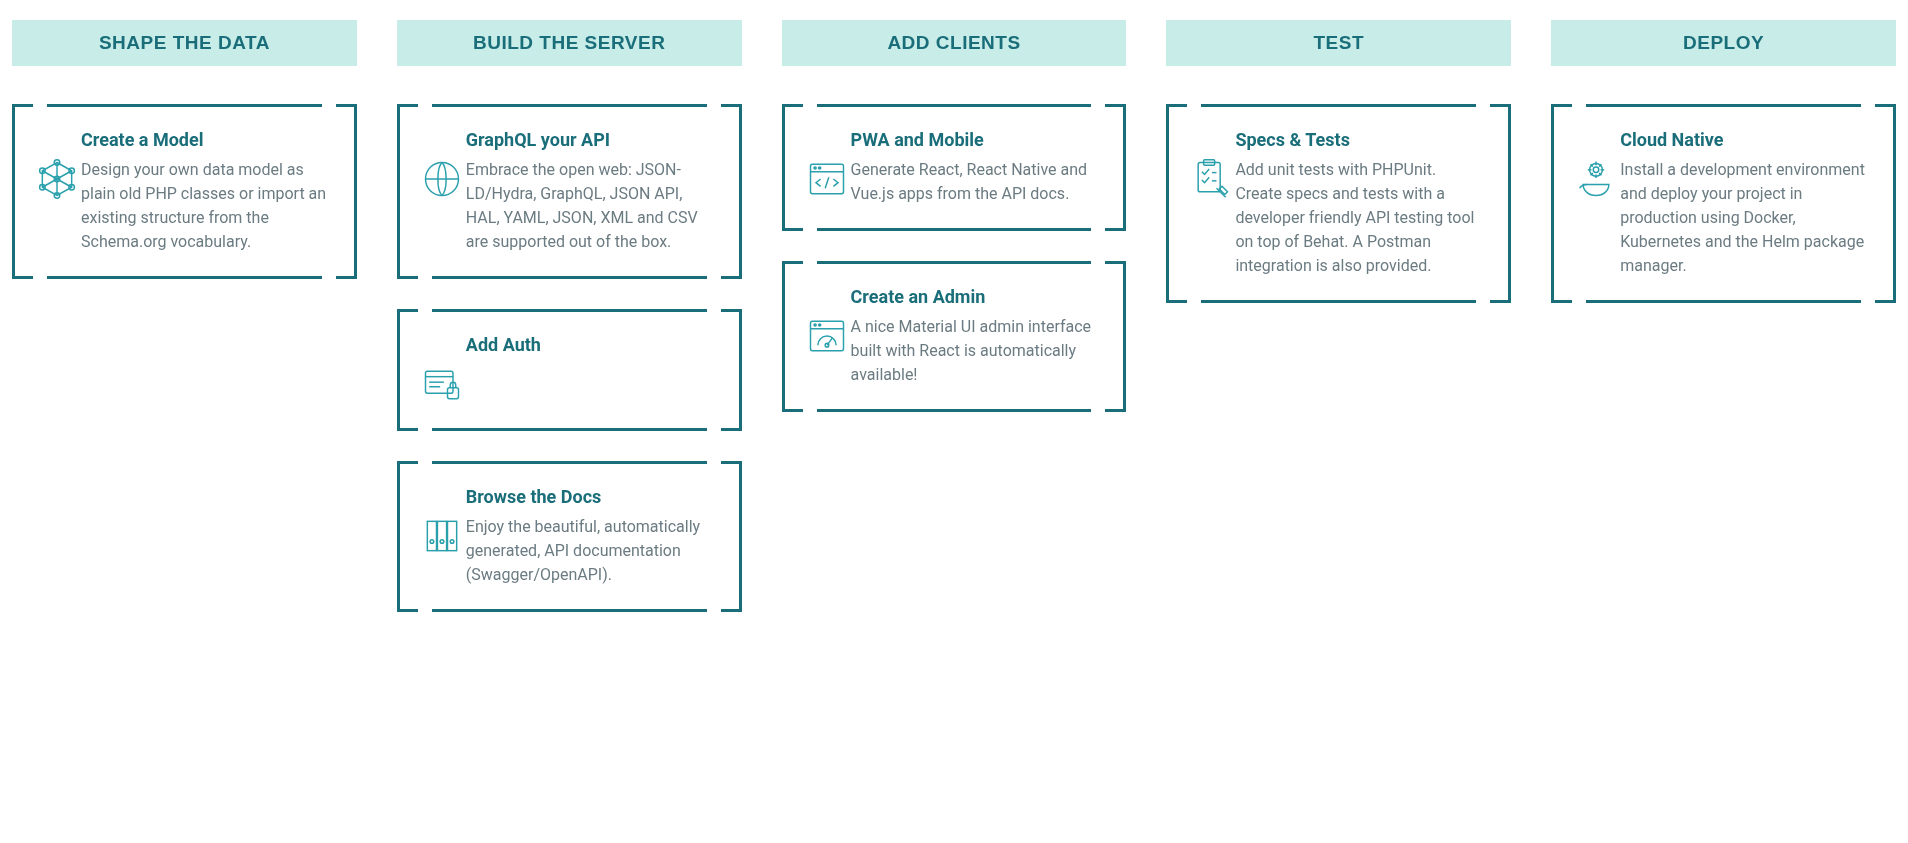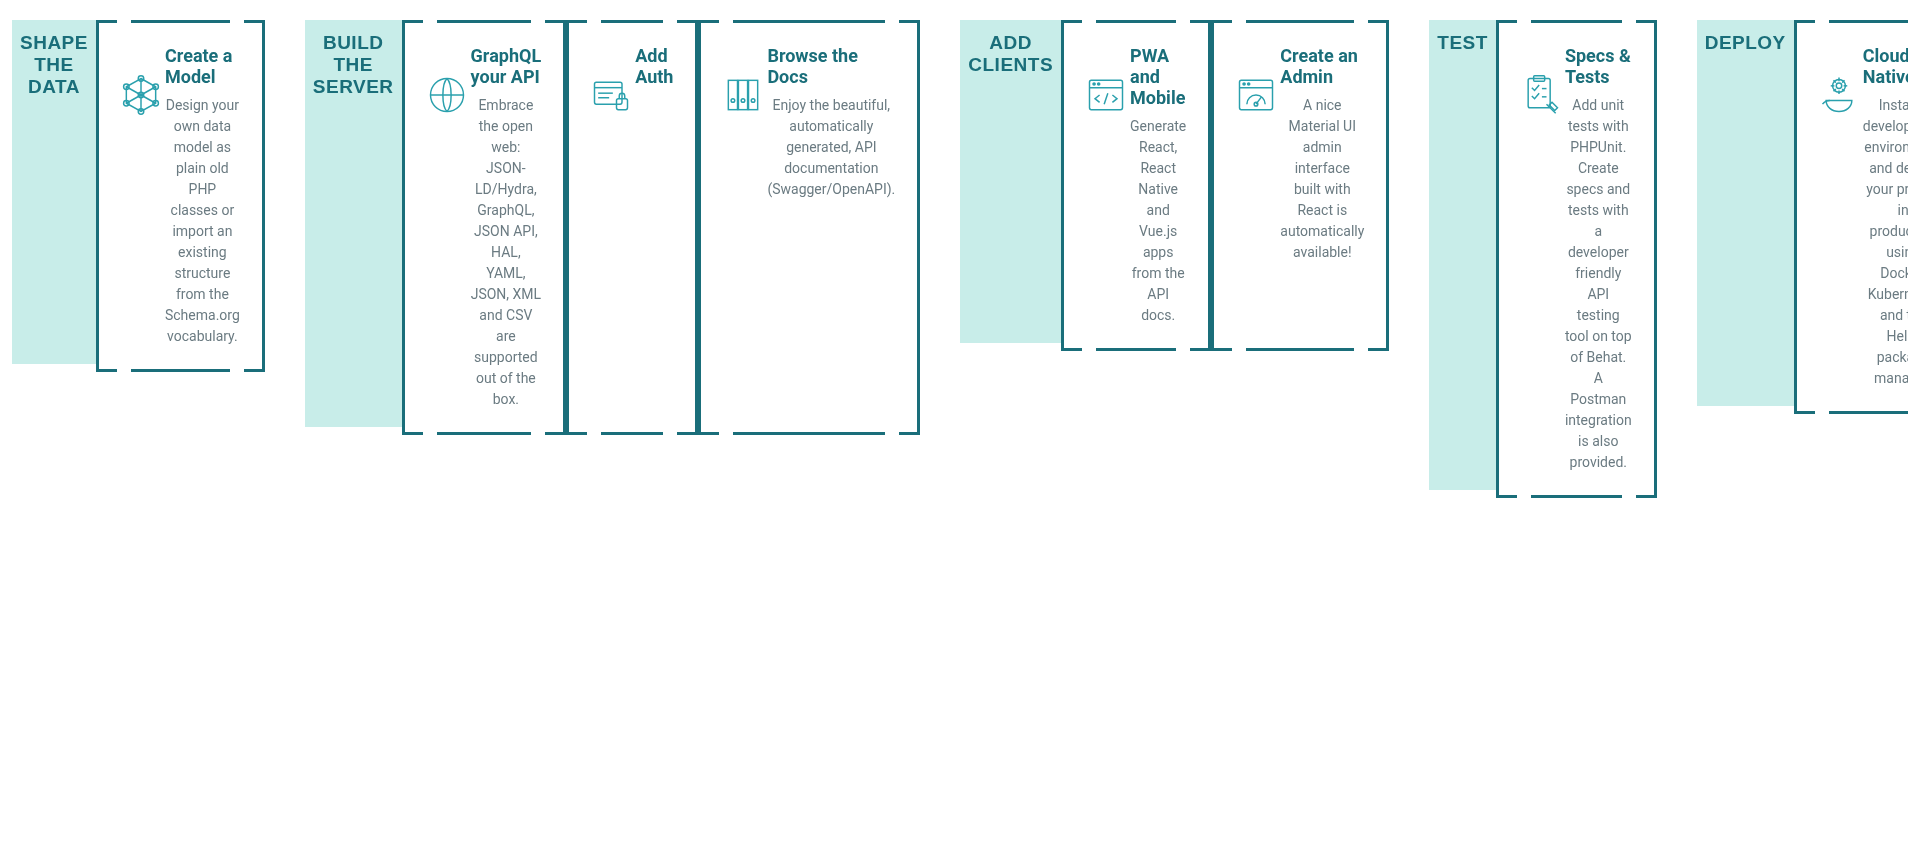--- a/index.html
+++ b/index.html
@@ -11,21 +11,21 @@
   }
   .cols {
     display: flex;
     gap: 40px;
     align-items: flex-start;
     justify-content: space-between;
   }
   .col {
     flex: 1;
     display: flex;
-    flex-direction: row;
+    flex-direction: column;
     align-items: stretch;
   }
   .col-header {
     background: #c8ede9;
     color: #1a6e7a;
     font-weight: 700;
     letter-spacing: 0.5px;
     text-align: center;
     padding: 12px 8px;
     font-size: 19px;
@@ -68,23 +68,22 @@
   .card-icon svg { width: 44px; height: 44px; stroke: #2aa0ad; fill: none; stroke-width: 1.6; }
   .card-body { flex: 1; }
   .card-title {
     color: #1a6e7a;
     font-weight: 700;
     font-size: 18px;
     margin-bottom: 8px;
   }
   .card-desc {
     color: #6b7b82;
-    font-size: 14px;
+    font-size: 16px;
     line-height: 1.5;
-    text-align: center;
   }
 </style>
 </head>
 <body>
 
 <div class="cols">
 
   <div class="col">
     <div class="col-header">SHAPE THE DATA</div>
     <div class="card">

